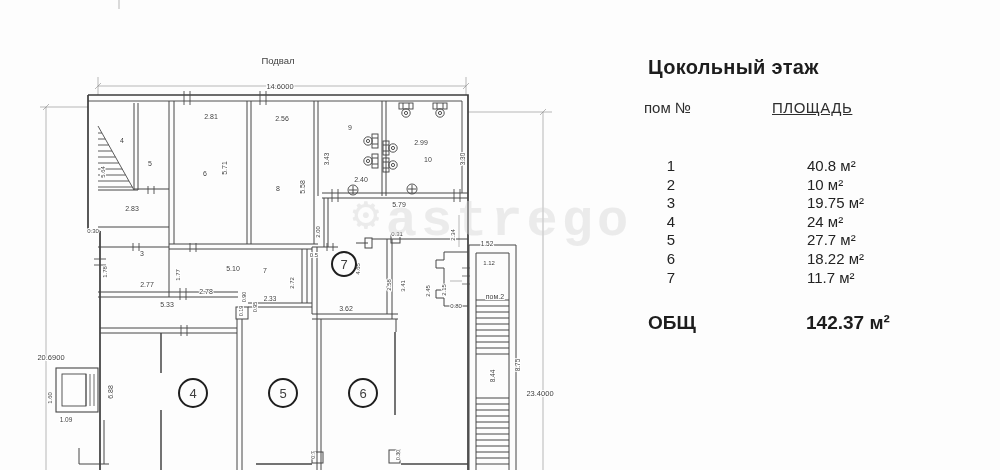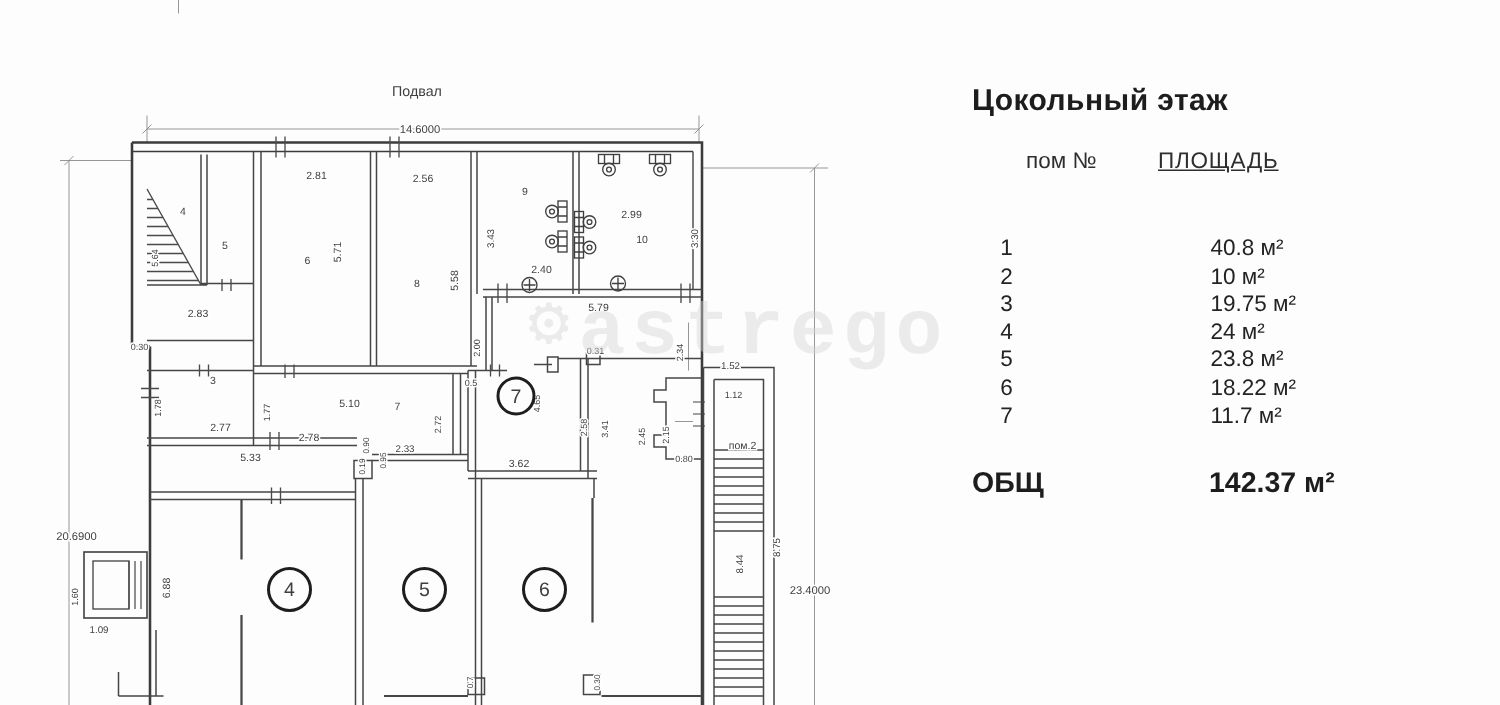--- a/index.html
+++ b/index.html
@@ -17,21 +17,21 @@
     position:absolute;left:352px;top:186px;width:320px;
     font-size:52px;font-weight:700;color:#d4d4d4;opacity:.42;
     letter-spacing:4px;pointer-events:none;white-space:nowrap;
     font-family:Liberation Mono, monospace;
   }
   .watermark .gear{font-size:46px;vertical-align:6px;margin-right:2px;}
   
   .panel{position:absolute;left:620px;top:0;width:380px;height:470px;color:#1d1d1d;}
   .panel-title{position:absolute;left:28px;top:56px;font-size:20px;font-weight:700;letter-spacing:.3px;}
   .panel-head{position:absolute;left:0;top:99px;width:100%;font-size:15px;color:#2e2e2e;}
-  .panel-head .h-room{position:absolute;left:24px;margin-left:40px;}
+  .panel-head .h-room{position:absolute;left:24px;}
   .panel-head .h-area{position:absolute;left:152px;letter-spacing:.5px;text-decoration:underline;}
   .rows{position:absolute;left:0;top:157px;width:100%;}
   .row{position:relative;height:18.6px;font-size:15px;color:#232323;}
   .row .num{position:absolute;left:36px;width:30px;text-align:center;}
   .row .area{position:absolute;left:187px;}
   .total{position:absolute;left:0;top:312px;width:100%;font-size:19px;font-weight:800;}
   .total .t-label{position:absolute;left:28px;text-align:right;}
   .total .t-area{position:absolute;left:186px;}
 </style>
 </head>
@@ -272,21 +272,21 @@
       <div class="row">
         <span class="num">3</span>
         <span class="area">19.75 м²</span>
       </div>
       <div class="row">
         <span class="num">4</span>
         <span class="area">24 м²</span>
       </div>
       <div class="row">
         <span class="num">5</span>
-        <span class="area">23.8 м²</span>
+        <span class="area">27.7 м²</span>
       </div>
       <div class="row">
         <span class="num">6</span>
         <span class="area">18.22 м²</span>
       </div>
       <div class="row">
         <span class="num">7</span>
         <span class="area">11.7 м²</span>
       </div>
     </div>

